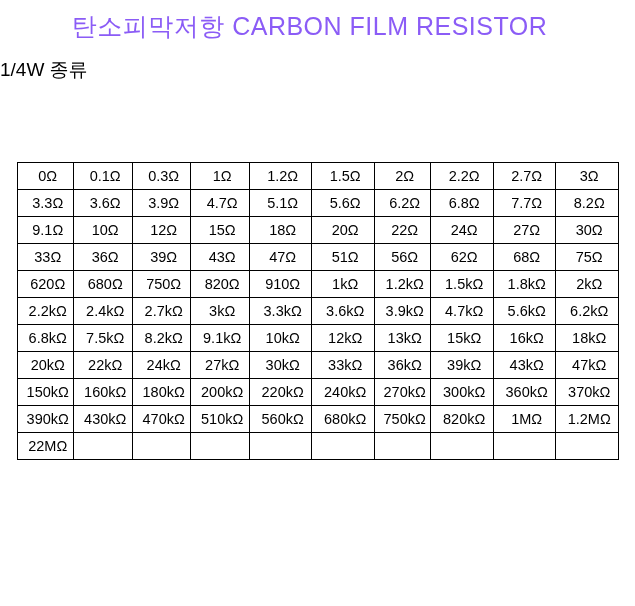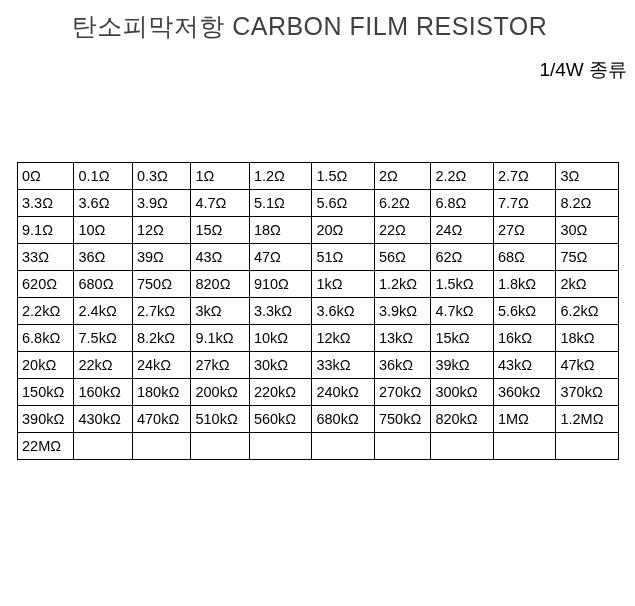--- a/index.html
+++ b/index.html
@@ -14,39 +14,40 @@
     color: #000000;
     overflow: hidden;
   }
   .page {
     position: relative;
     width: 635px;
     height: 606px;
   }
   .title {
     text-align: center;
-    color: #404040;
+    color: #8b5cf6;
     font-size: 25px;
     font-weight: normal;
     letter-spacing: 0.5px;
     margin: 10px 16px 0 0;
     white-space: nowrap;
   }
   .subtitle {
-    text-align: right;
+    text-align: left;
     color: #000000;
     font-size: 19px;
     margin: 14px 8px 0 0;
     white-space: nowrap;
   }
   .table-wrap {
     position: absolute;
     left: 17px;
     top: 152px;
     width: 514px;
+    text-align: center;
   }
   table.values {
     border-collapse: collapse;
     table-layout: fixed;
     width: 602px;
   }
   table.values td {
     border: 1px solid #000000;
     height: 26px;
     padding: 0 0 0 4px;

